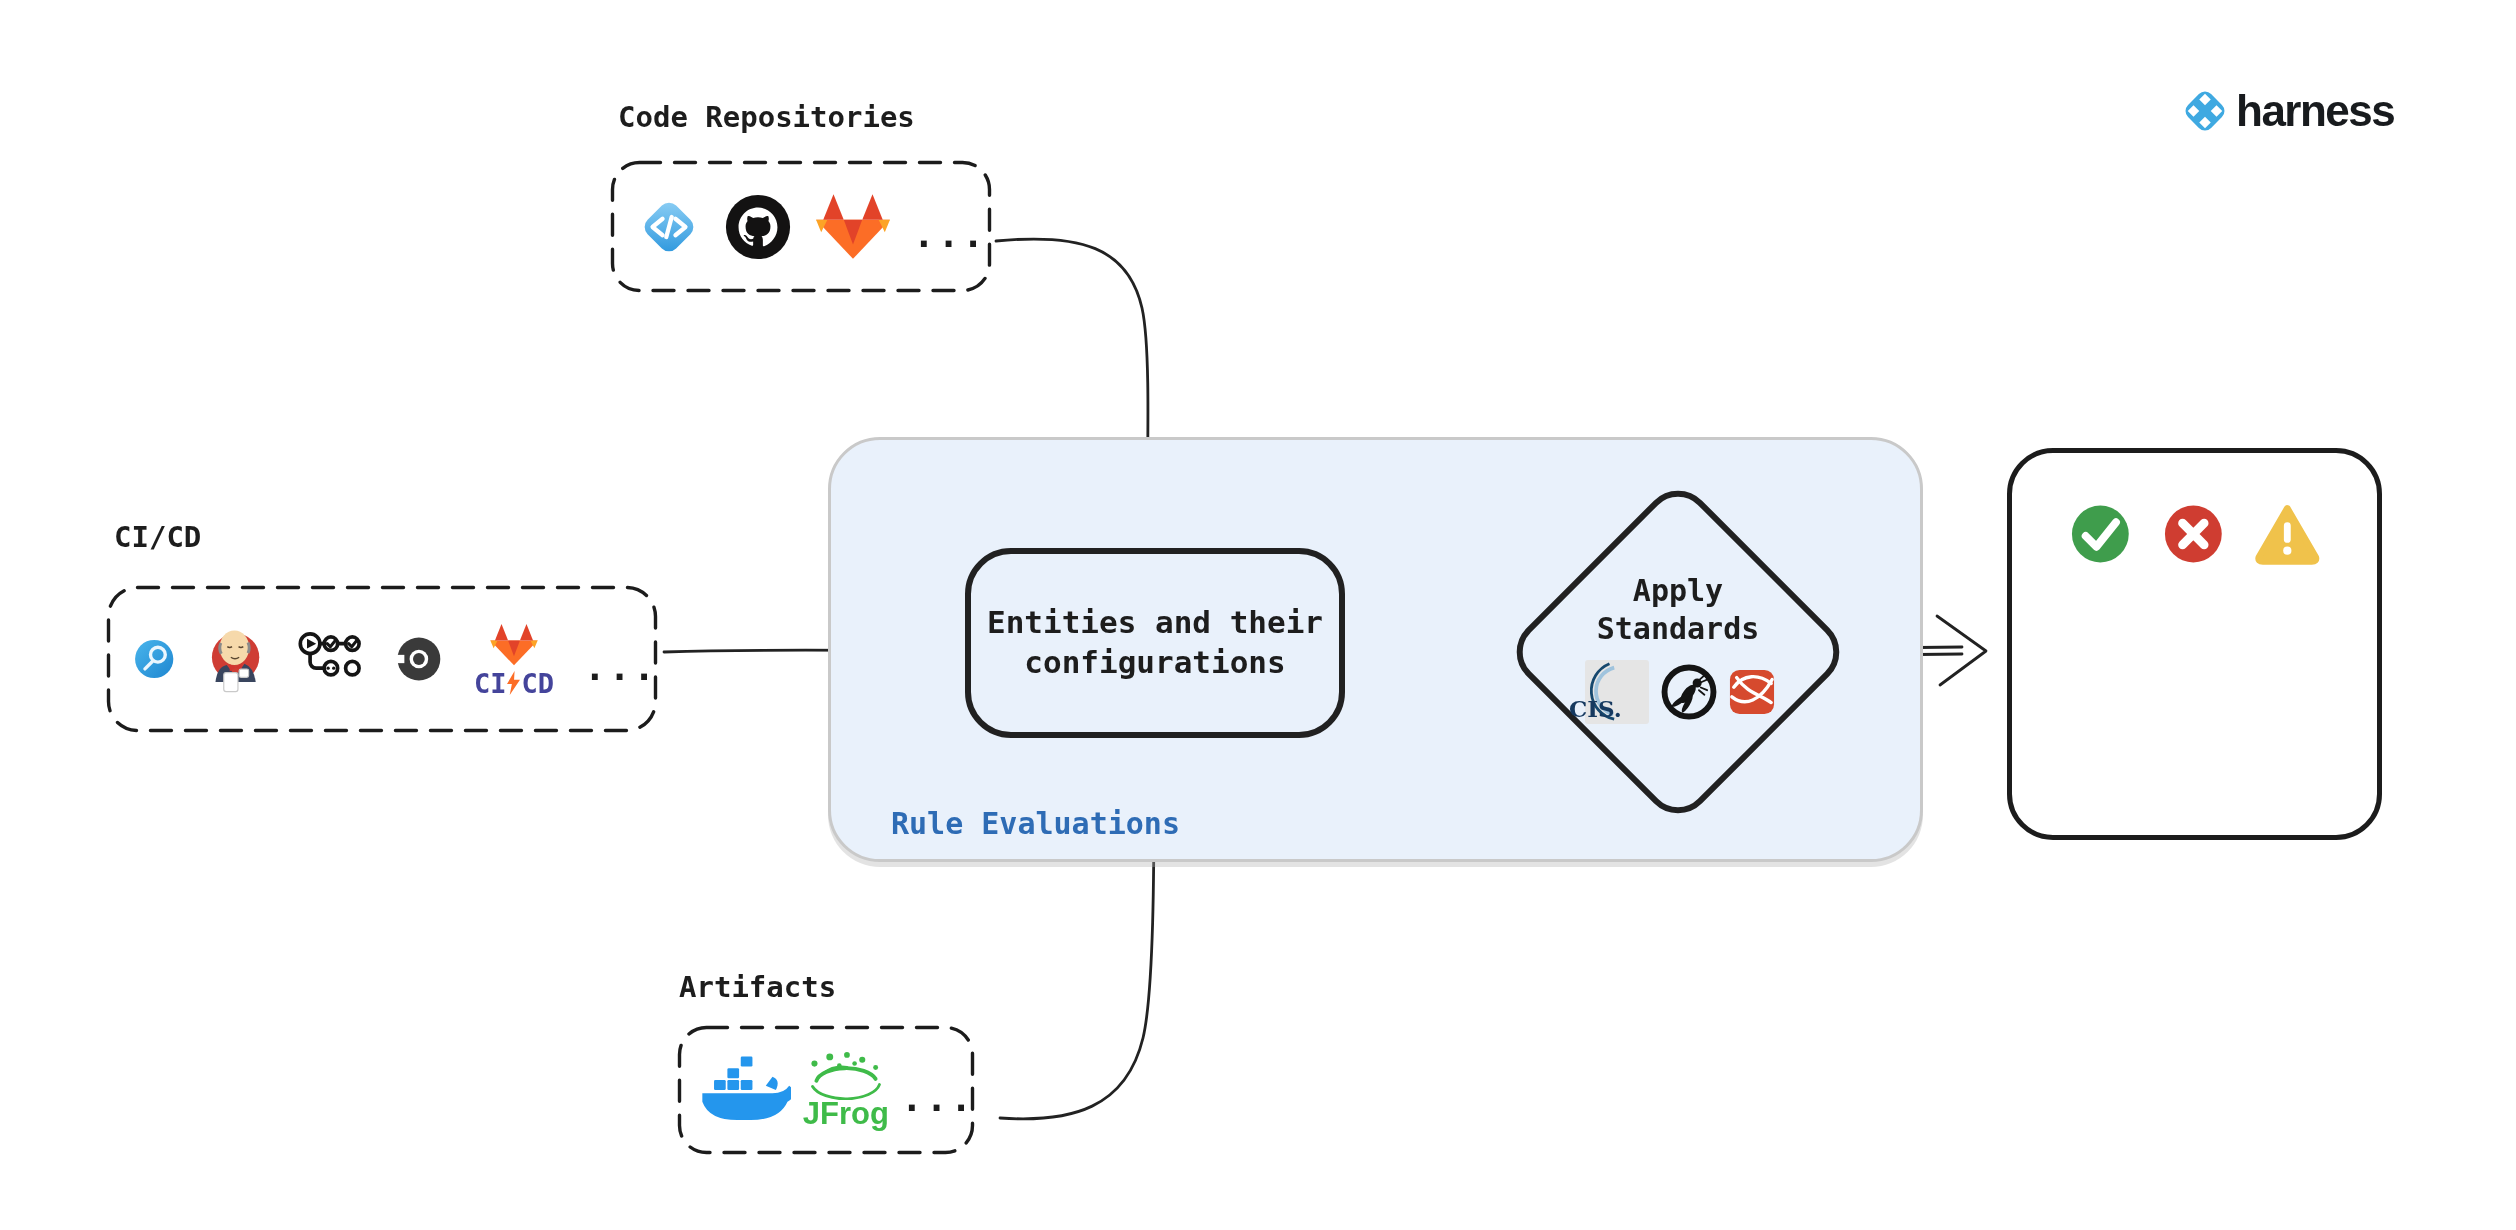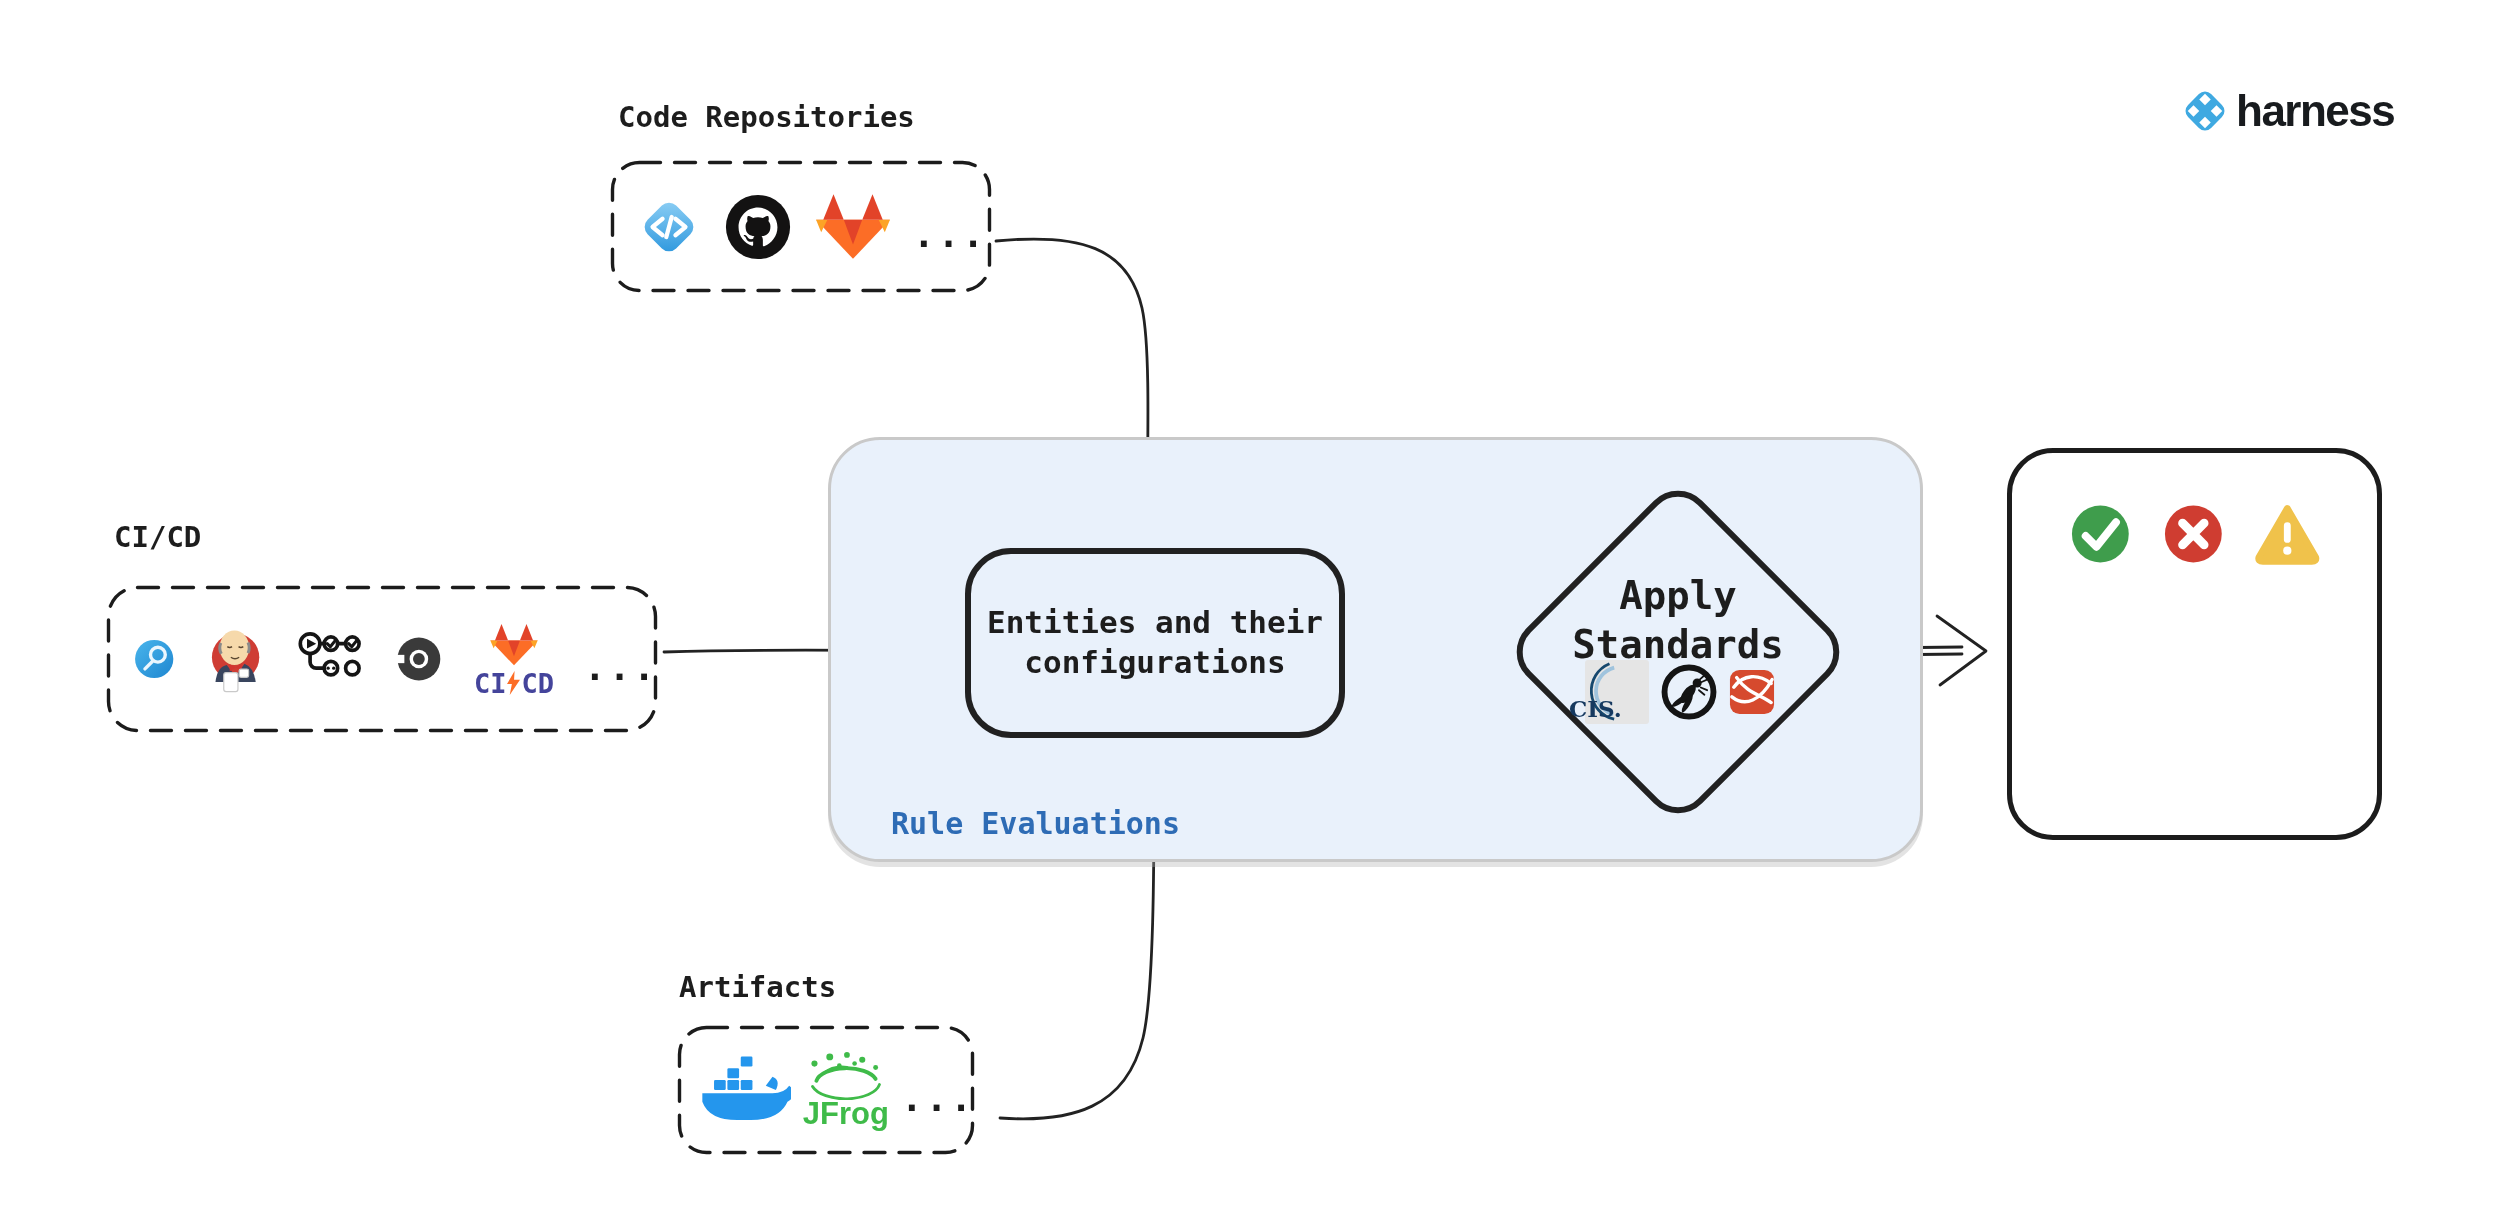--- a/index.html
+++ b/index.html
@@ -32,21 +32,21 @@
     display:flex;align-items:center;justify-content:center;
   }
   .entities-box .txt{font-size:31px;font-weight:700;text-align:center;line-height:1.28;width:350px;}
   .diamond{
     position:absolute;left:1554px;top:528px;width:248px;height:248px;
     border:6px solid #212121;border-radius:34px;box-sizing:border-box;
     transform:rotate(45deg);background:transparent;
   }
   .apply-label{
     position:absolute;left:1568px;top:572px;width:220px;text-align:center;
-    font-size:39px;font-weight:700;line-height:1.25;
+    font-size:30px;font-weight:700;line-height:1.25;
   }
   .standards-icons{
     position:absolute;left:1580px;top:659px;width:200px;height:66px;
     display:flex;align-items:center;justify-content:center;gap:11px;
   }
   .output-box{
     position:absolute;left:2007px;top:448px;width:375px;height:392px;
     background:#fff;border:5px solid #1c1c1c;border-radius:46px;box-sizing:border-box;
   }
   .status-row{position:absolute;left:2069px;top:502px;width:252px;display:flex;gap:30px;align-items:center;}

